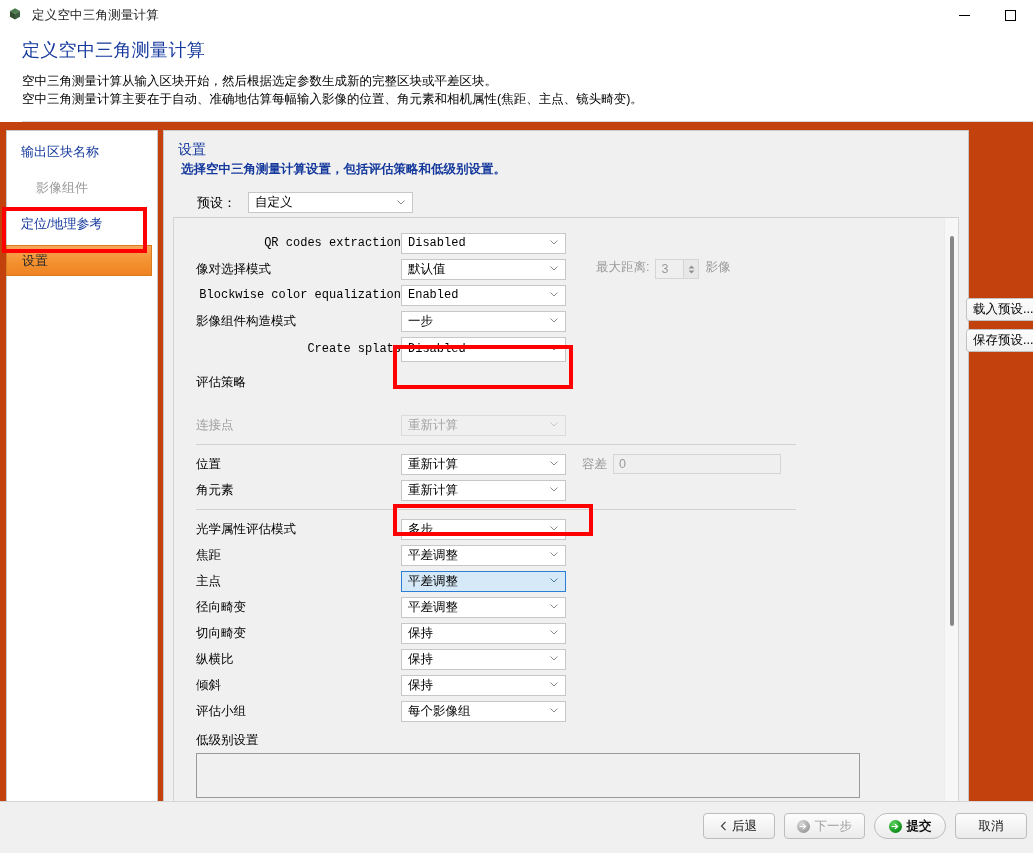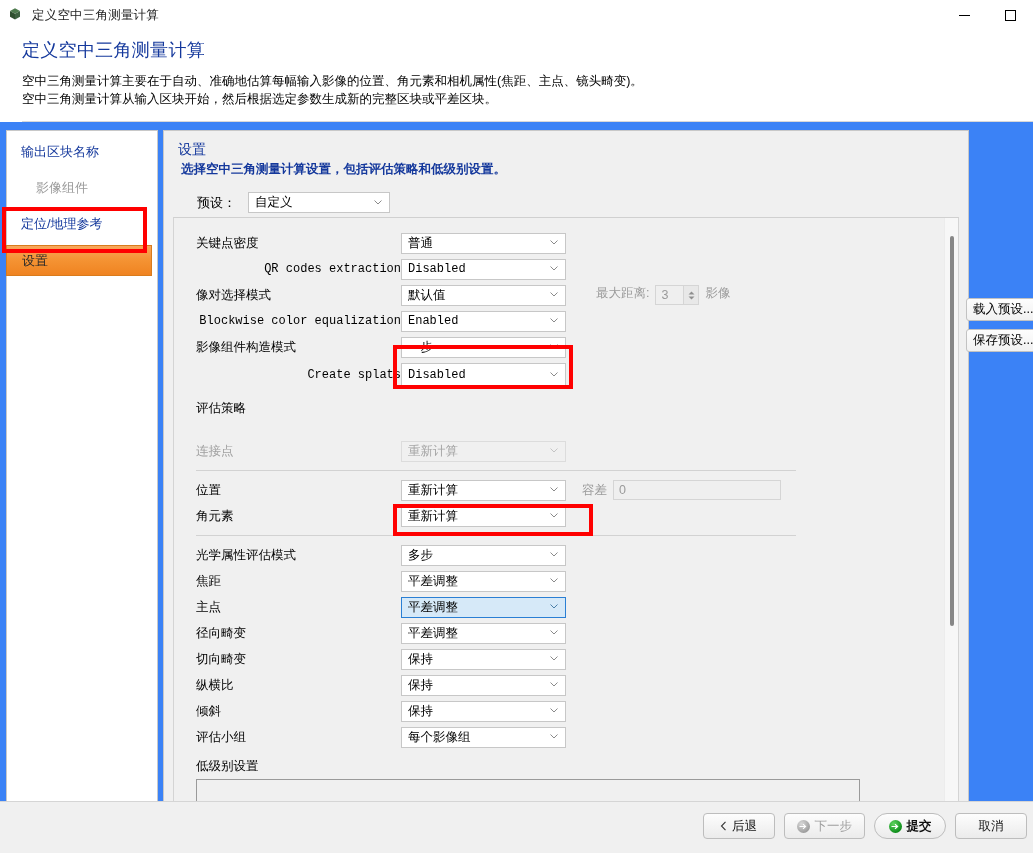--- a/index.html
+++ b/index.html
@@ -78,21 +78,21 @@
   .head-sep {
     height: 1px;
     background: #d8d8d8;
     margin-top: 13px;
   }
 
   
   .body-area {
     position: relative;
     height: 701px;
-    background: #3b82f6;
+    background: #c2410c;
   }
 
   
   .sidebar {
     position: absolute;
     left: 6px; top: 8px;
     width: 152px; height: 691px;
     background: #ffffff;
     border: 1px solid #c8c8c8;
   }
@@ -380,22 +380,22 @@
         <span class="min-glyph"></span>
       </div>
     <div class="win-btn">
         <span class="max-glyph"></span>
       </div>
   </div>
 </div>
 
 <div class="page-head">
   <h1>定义空中三角测量计算</h1>
+  <p>空中三角测量计算从输入区块开始，然后根据选定参数生成新的完整区块或平差区块。</p>
   <p>空中三角测量计算主要在于自动、准确地估算每幅输入影像的位置、角元素和相机属性(焦距、主点、镜头畸变)。</p>
-  <p>空中三角测量计算从输入区块开始，然后根据选定参数生成新的完整区块或平差区块。</p>
   <div class="head-sep"></div>
 </div>
 
 <div class="body-area">
 
   <div class="sidebar">
     <div class="nav-item spaced">
       <span>输出区块名称</span>
     </div>
     <div class="nav-item disabled spaced">
@@ -408,40 +408,31 @@
       <span>设置</span>
     </div>
   </div>
 
   <div class="main-panel">
     <div class="panel-title">设置</div>
     <div class="panel-sub">选择空中三角测量计算设置，包括评估策略和低级别设置。</div>
 
     <div class="preset-row">
       <span class="preset-label">预设：</span>
-      <div class="combo" style="width:142px">
+      <div class="combo" style="width:165px">
         <span>自定义</span>
         <svg class="chev" viewBox="0 0 8 5">
             <path d="M0.5 0.5 L4 4 L7.5 0.5" stroke="#8a8a8a" stroke-width="1" fill="none"></path>
           </svg>
       </div>
     </div>
 
     <div class="scrollbox">
       <div class="scroll-inner">
 
-        <div class="srow">
-          <span class="lbl">关键点密度</span>
-          <div class="combo">
-            <span>普通</span>
-            <svg class="chev" viewBox="0 0 8 5">
-                <path d="M0.5 0.5 L4 4 L7.5 0.5" stroke="#8a8a8a" stroke-width="1" fill="none"></path>
-              </svg>
-          </div>
-        </div>
 
         <div class="srow">
           <span class="lbl mono">QR codes extraction</span>
           <div class="combo mono">
             <span>Disabled</span>
             <svg class="chev" viewBox="0 0 8 5">
                 <path d="M0.5 0.5 L4 4 L7.5 0.5" stroke="#8a8a8a" stroke-width="1" fill="none"></path>
               </svg>
           </div>
         </div>

